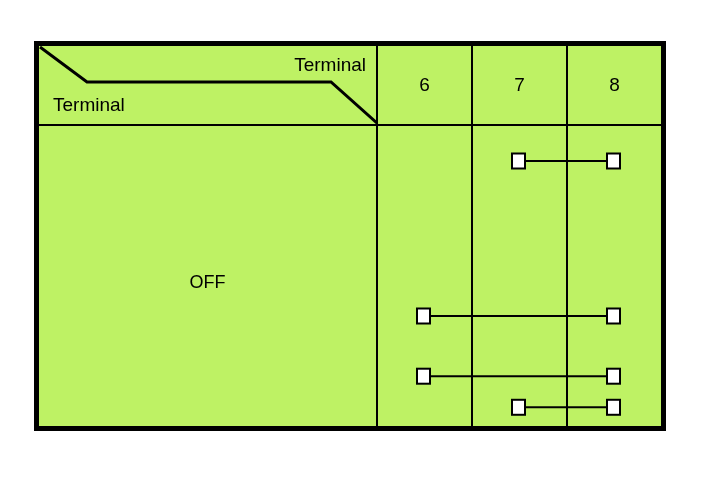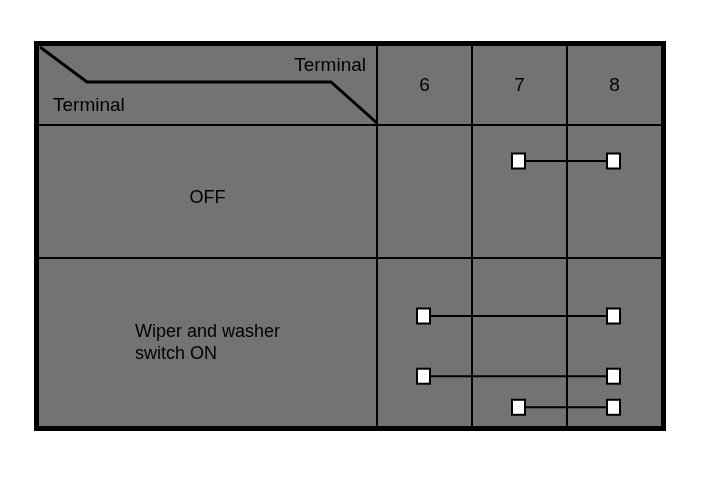--- a/index.html
+++ b/index.html
@@ -28,21 +28,21 @@
   table.continuity {
     border-collapse: collapse;
     width: 624px;
     height: 384px;
     table-layout: fixed;
   }
   table.continuity td {
     border: 2px solid #000000;
     padding: 0;
     vertical-align: middle;
-    background: #737373;
+    background: #bef264;
   }
   table.continuity.outer-thick {
     outline: 3px solid #000000;
     outline-offset: 0px;
   }
 
   
   col.c-pos { width: 339px; }
   col.c-6   { width: 95px; }
   col.c-7   { width: 95px; }
@@ -160,29 +160,20 @@
       <tr>
         <td class="pos-cell centered">
           <span class="pos-text">OFF</span>
         </td>
         <td class="term-cell"></td>
         <td class="term-cell"></td>
         <td class="term-cell"></td>
       </tr>
 
 
-      <tr>
-        <td class="pos-cell">
-          <span class="pos-text">Wiper and washer
-switch ON</span>
-        </td>
-        <td class="term-cell"></td>
-        <td class="term-cell"></td>
-        <td class="term-cell"></td>
-      </tr>
     </tbody>
   </table>
 
   <svg id="connector-layer" viewBox="0 0 624 384">
       <line x1="488" y1="117" x2="570" y2="117" class="conn-line" stroke="#000000"></line>
       <rect x="475" y="109.5" width="13" height="15" class="conn-box" fill="#ffffff" stroke="#000000"></rect>
       <rect x="570" y="109.5" width="13" height="15" class="conn-box" fill="#ffffff" stroke="#000000"></rect>
       <line x1="393" y1="272" x2="570" y2="272" class="conn-line" stroke="#000000"></line>
       <rect x="380" y="264.5" width="13" height="15" class="conn-box" fill="#ffffff" stroke="#000000"></rect>
       <rect x="570" y="264.5" width="13" height="15" class="conn-box" fill="#ffffff" stroke="#000000"></rect>

